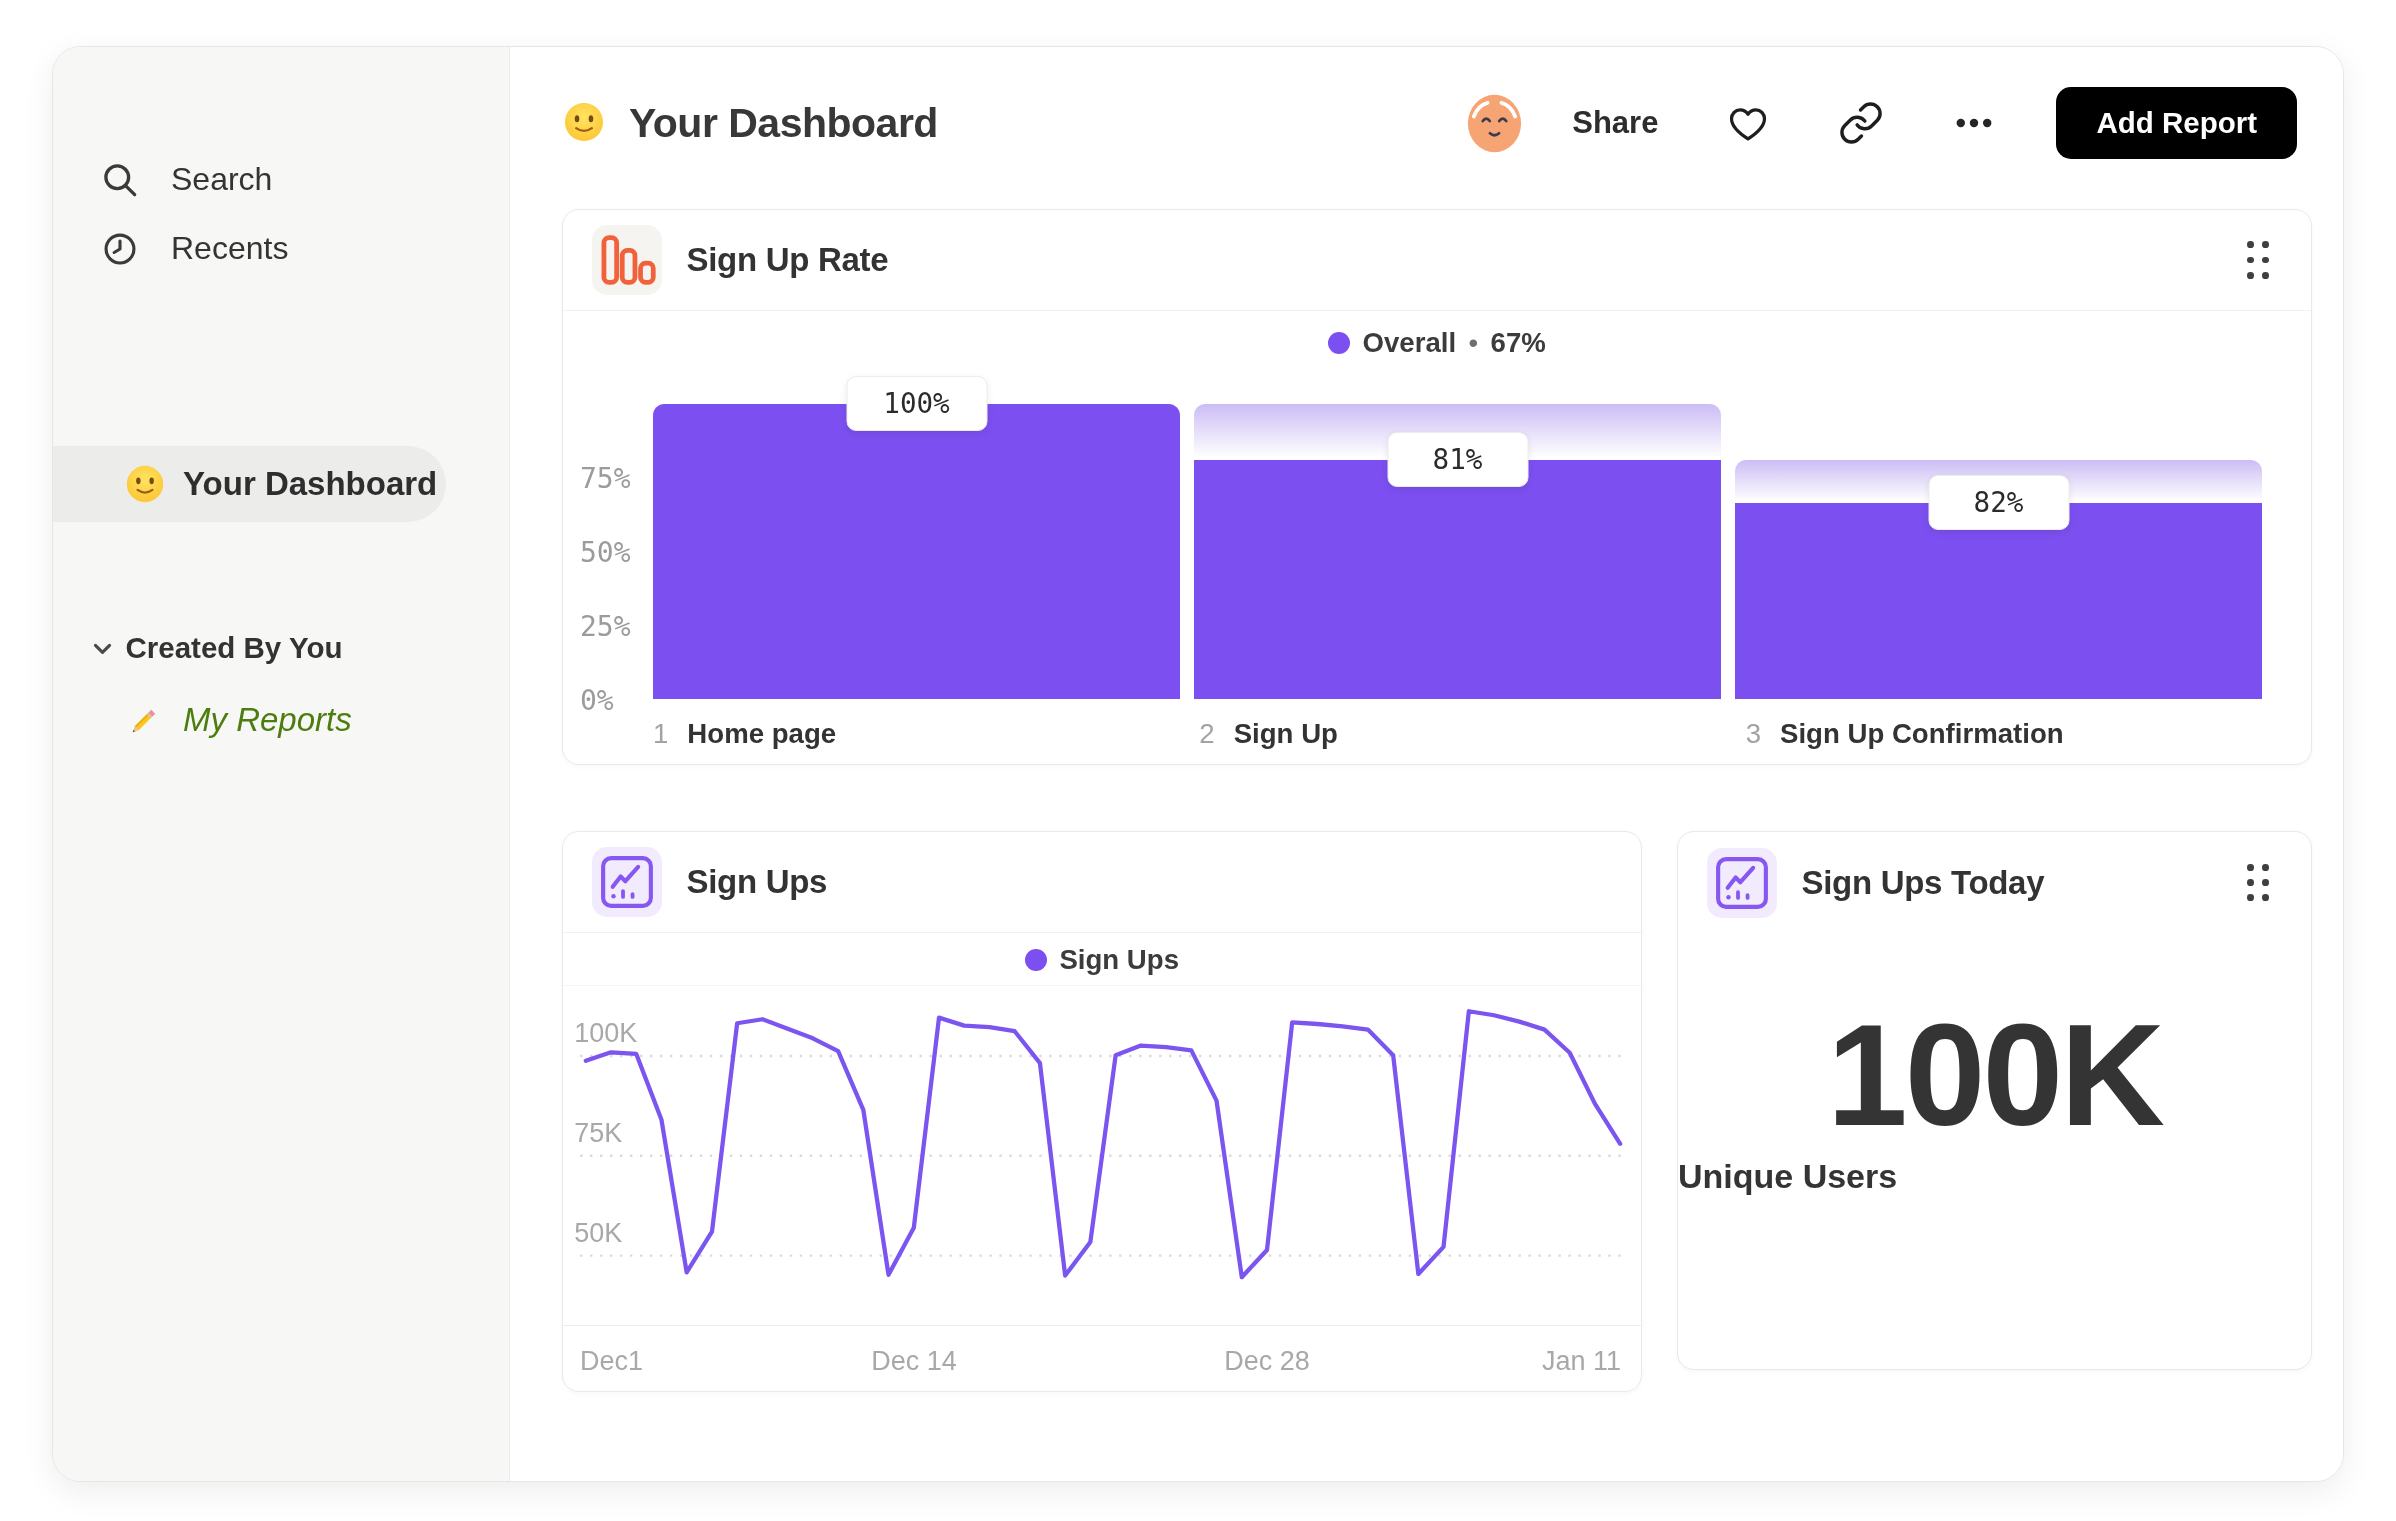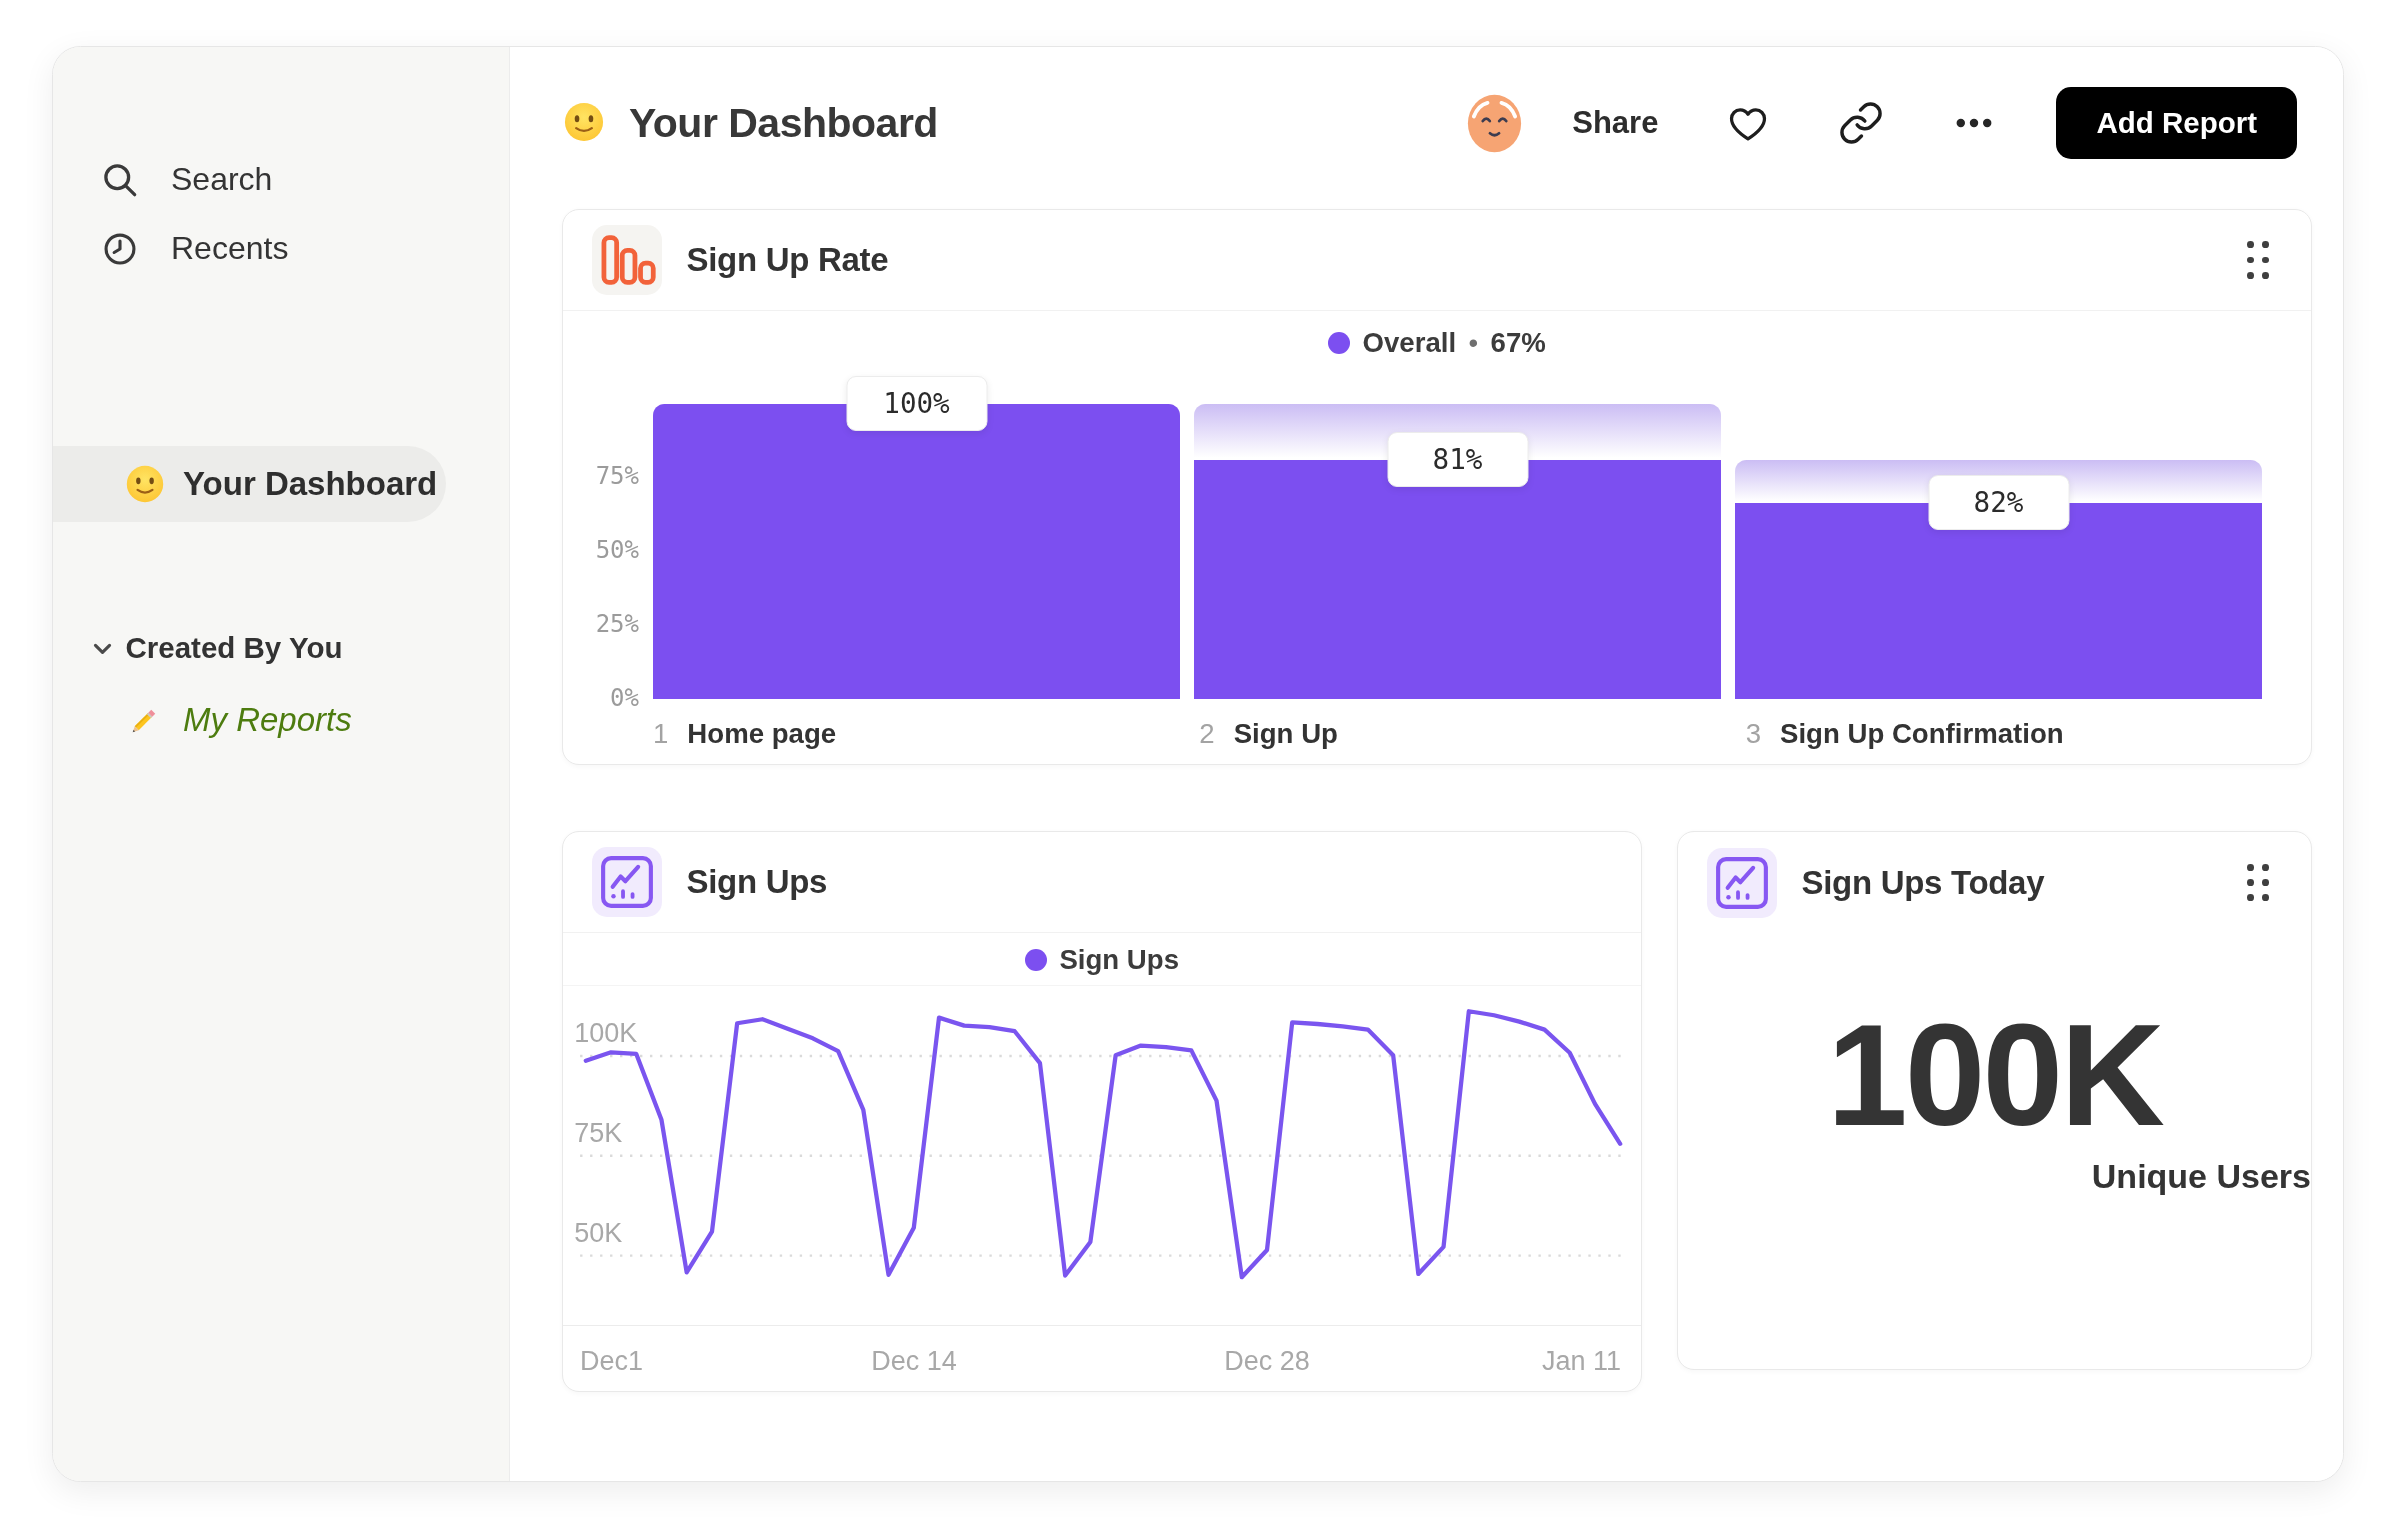--- a/index.html
+++ b/index.html
@@ -53,21 +53,21 @@
   .drag-handle i { width:6.7px; height:6.7px; border-radius:50%; background:#3f3f3f; }
 
   
   .legend-row { position:absolute; left:0; right:0; display:flex; justify-content:center; align-items:center; gap:12.4px; }
   .legend-dot { width:22px; height:22px; border-radius:50%; background:#7c4ff0; }
   .legend-txt { font-size:27.6px; font-weight:600; color:#3c3c3c; }
   .legend-sep { font-size:27.6px; color:#6f6f6f; }
 
   
   .f-yticks { position:absolute; left:17px; top:194px; width:59px; height:295px; }
-  .f-ytick { position:absolute; right:0; width:59px; text-align:right; font-size:24px; color:#9b9b9b; }
+  .f-ytick { position:absolute; right:0; width:59px; font-size:28px; color:#9b9b9b; }
   .f-bars { position:absolute; left:90px; right:49px; top:194px; height:295px; display:flex; gap:14px; }
   .f-col { position:relative; flex:1; }
   .f-stack { position:absolute; bottom:0; left:0; right:0; border-radius:11.4px 11.4px 0 0; overflow:hidden; display:flex; flex-direction:column; }
   .f-grad { background:linear-gradient(to bottom, #cbbdf4 0%, rgba(255,255,255,0) 96%); }
   .f-solid { flex:1; background:#7c4ff0; }
   .f-badge { position:absolute; left:50%; transform:translateX(-50%); min-width:141px; height:55px; line-height:53px;
     background:#fff; border:1.9px solid #ececec; border-radius:9.5px; box-shadow:0 2.9px 7.6px rgba(0,0,0,0.07);
     text-align:center; font-size:27.6px; color:#2b2b2b; padding:0 15px; }
   .f-xlabels { position:absolute; left:90px; right:49px; top:508px; display:flex; gap:30px; }
   .f-xlabel { flex:1; font-size:27.6px; font-weight:700; color:#333; }
@@ -76,21 +76,21 @@
   
   .l-plot { position:absolute; left:17px; top:165px; width:1046px; height:328px; }
   .l-ylab { position:absolute; left:-5.7px; font-size:27px; color:#a8a8a8; }
   .l-axis { position:absolute; left:0; right:0; top:493px; border-top:1.9px solid #ececec; }
   .l-xticks { position:absolute; left:17px; top:514px; width:1046px; height:38px; }
   .l-xtick { position:absolute; top:0; font-size:27px; color:#a8a8a8; white-space:nowrap; }
 
   
   .today-num { position:absolute; left:0; right:0; top:167px; text-align:center; font-size:145px; font-weight:800;
     color:#343434; letter-spacing:-2.9px; line-height:152px; }
-  .today-sub { position:absolute; left:0; right:0; top:325px; text-align:right; font-size:34px; font-weight:700; color:#343434; }
+  .today-sub { position:absolute; left:0; right:0; top:325px; text-align:left; font-size:34px; font-weight:700; color:#343434; }
   .today-delta { position:absolute; left:0; right:0; top:388px; display:flex; justify-content:center; align-items:baseline; gap:13.3px; }
   .delta-pct { font-size:30px; font-weight:700; color:#0fa563; }
   .delta-cap { font-size:30px; color:#a9a9a9; }
 </style>
 </head>
 <body>
 
 <div class="app-window">
 
   <div class="sidebar">

